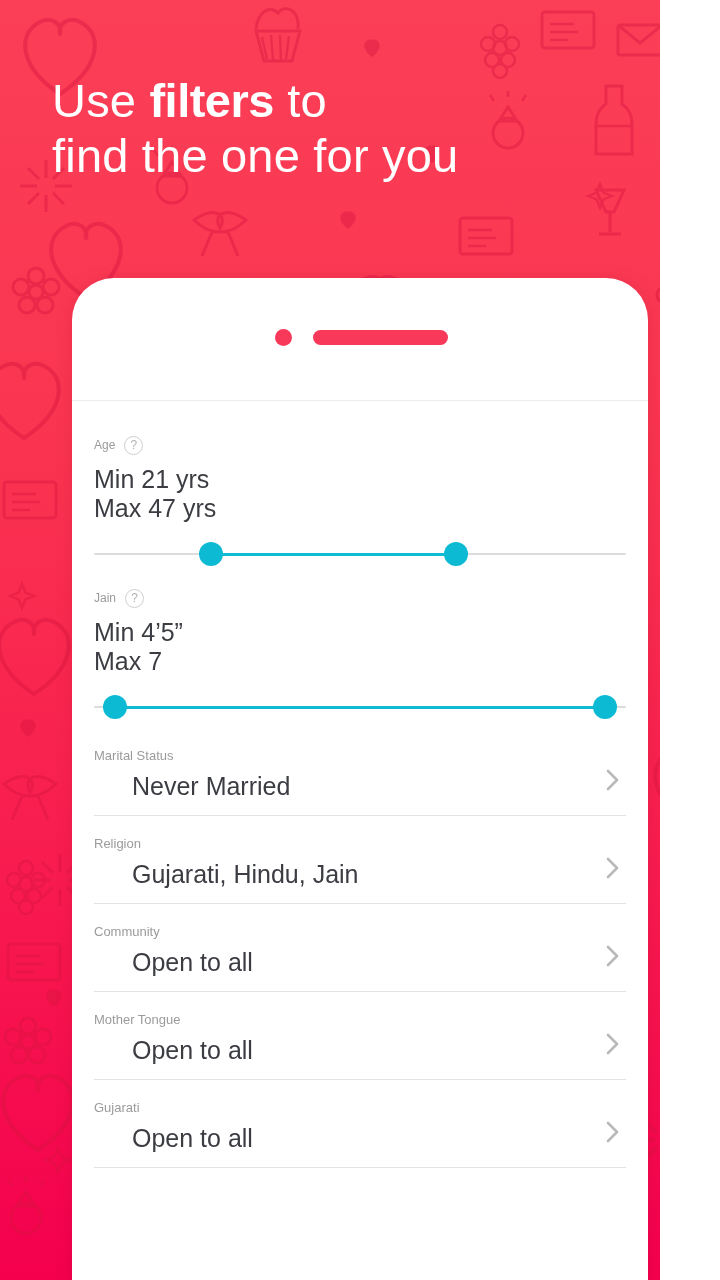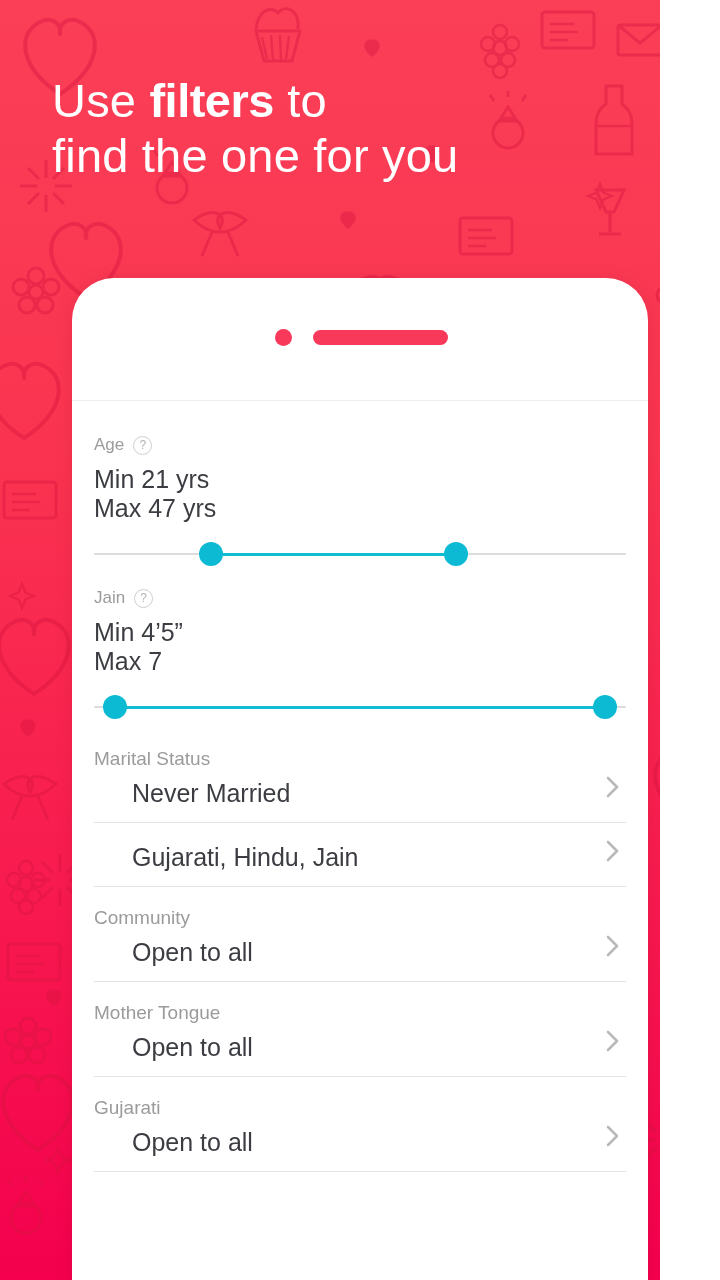--- a/index.html
+++ b/index.html
@@ -99,21 +99,21 @@
   .range-block { padding-top: 33px; }
   .range-block.second { padding-top: 18px; }
 
   .field-label-row {
     display: flex;
     align-items: center;
     gap: 9px;
     height: 22px;
   }
   .field-label {
-    font-size: 17px;
+    font-size: 12px;
     color: #9b9b9b;
     font-weight: 400;
   }
   .help-icon {
     width: 19px;
     height: 19px;
     border-radius: 50%;
     border: 1.4px solid #cfcfcf;
     display: inline-flex;
     align-items: center;
@@ -172,21 +172,21 @@
   
   .rows { margin-top: 26px; }
   .row {
     position: relative;
     padding: 0 0 14px 0;
     border-bottom: 1px solid #e3e3e3;
     margin-bottom: 20px;
   }
   .row:last-child { margin-bottom: 0; }
   .row .row-label {
-    font-size: 19px;
+    font-size: 13px;
     color: #9b9b9b;
     font-weight: 400;
   }
   .row .row-value {
     font-size: 25px;
     color: #3b3d42;
     font-weight: 400;
     margin-top: 9px;
     padding-right: 50px;
     margin-left: 38px;
@@ -385,20 +385,21 @@
           <div class="row-label">Marital Status</div>
           <div class="row-value">Never Married</div>
           <span class="chevron">
             <svg width="14" height="22" viewBox="0 0 14 22">
                 <path d="M2 2 L11 11 L2 20" fill="none" stroke="#b9b9b9" stroke-width="2.6" stroke-linecap="round" stroke-linejoin="round"></path>
               </svg>
           </span>
         </div>
 
         <div class="row">
+          <div class="row-label">Religion</div>
           <div class="row-value">Gujarati, Hindu, Jain</div>
           <span class="chevron">
             <svg width="14" height="22" viewBox="0 0 14 22">
                 <path d="M2 2 L11 11 L2 20" fill="none" stroke="#b9b9b9" stroke-width="2.6" stroke-linecap="round" stroke-linejoin="round"></path>
               </svg>
           </span>
         </div>
 
         <div class="row">
           <div class="row-label">Community</div>

